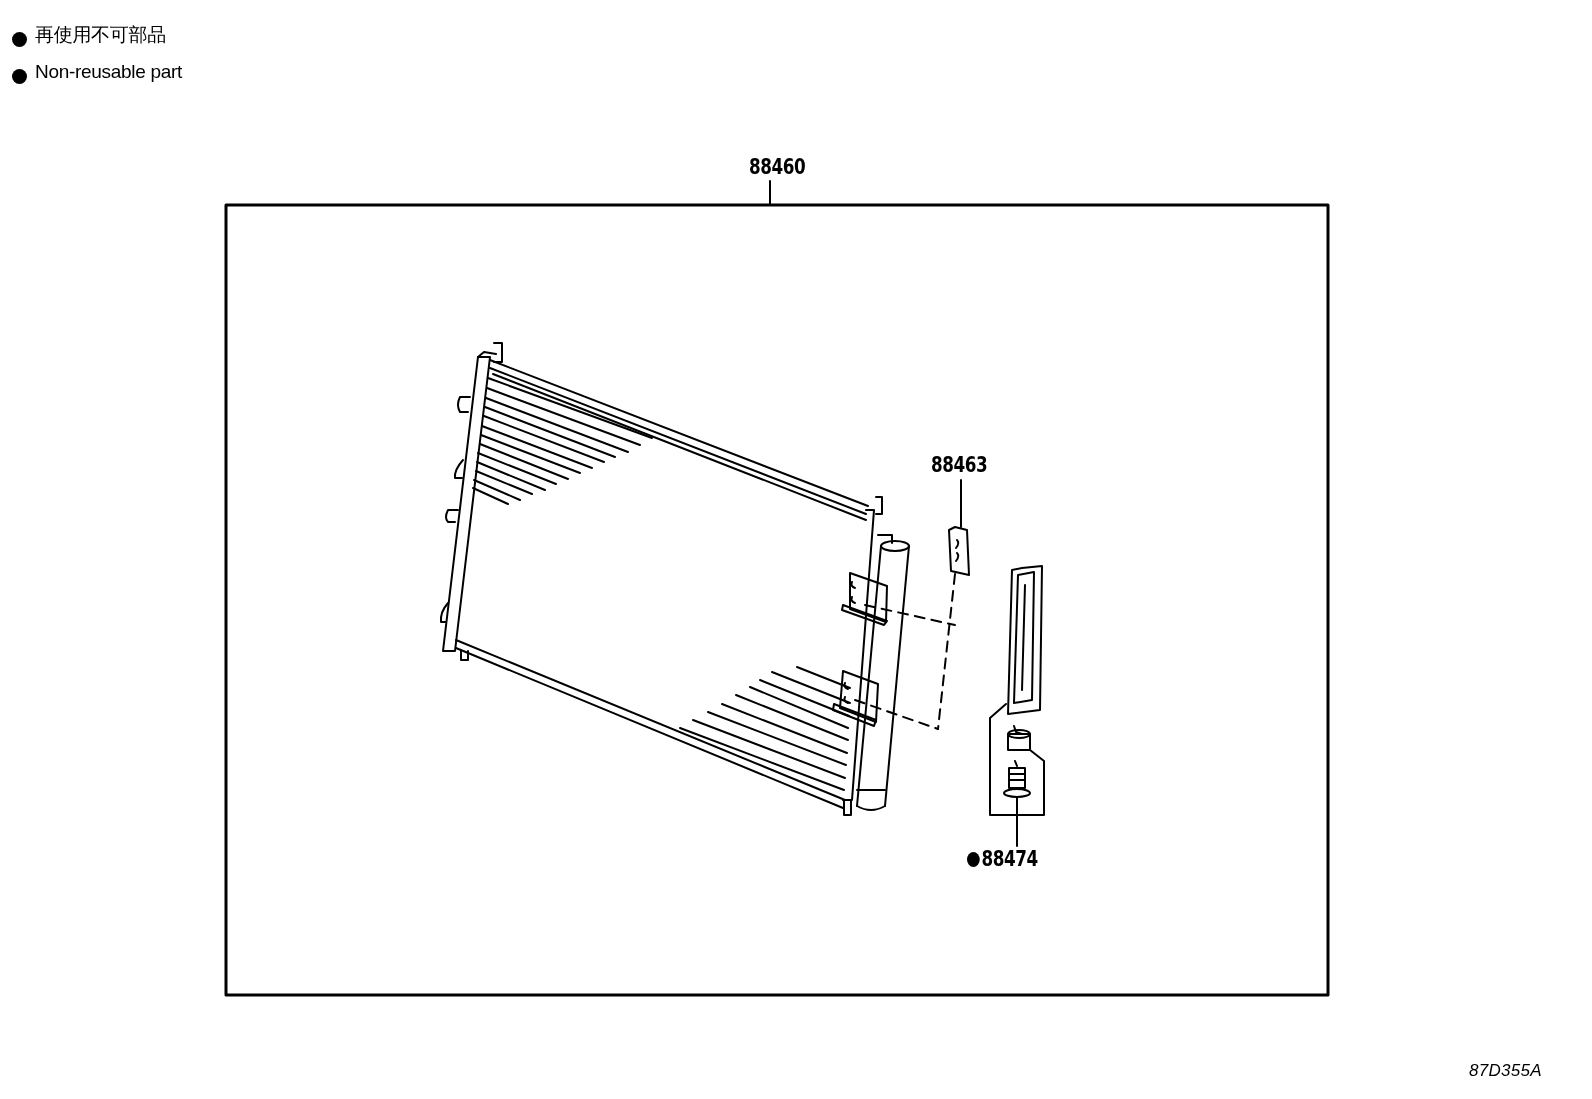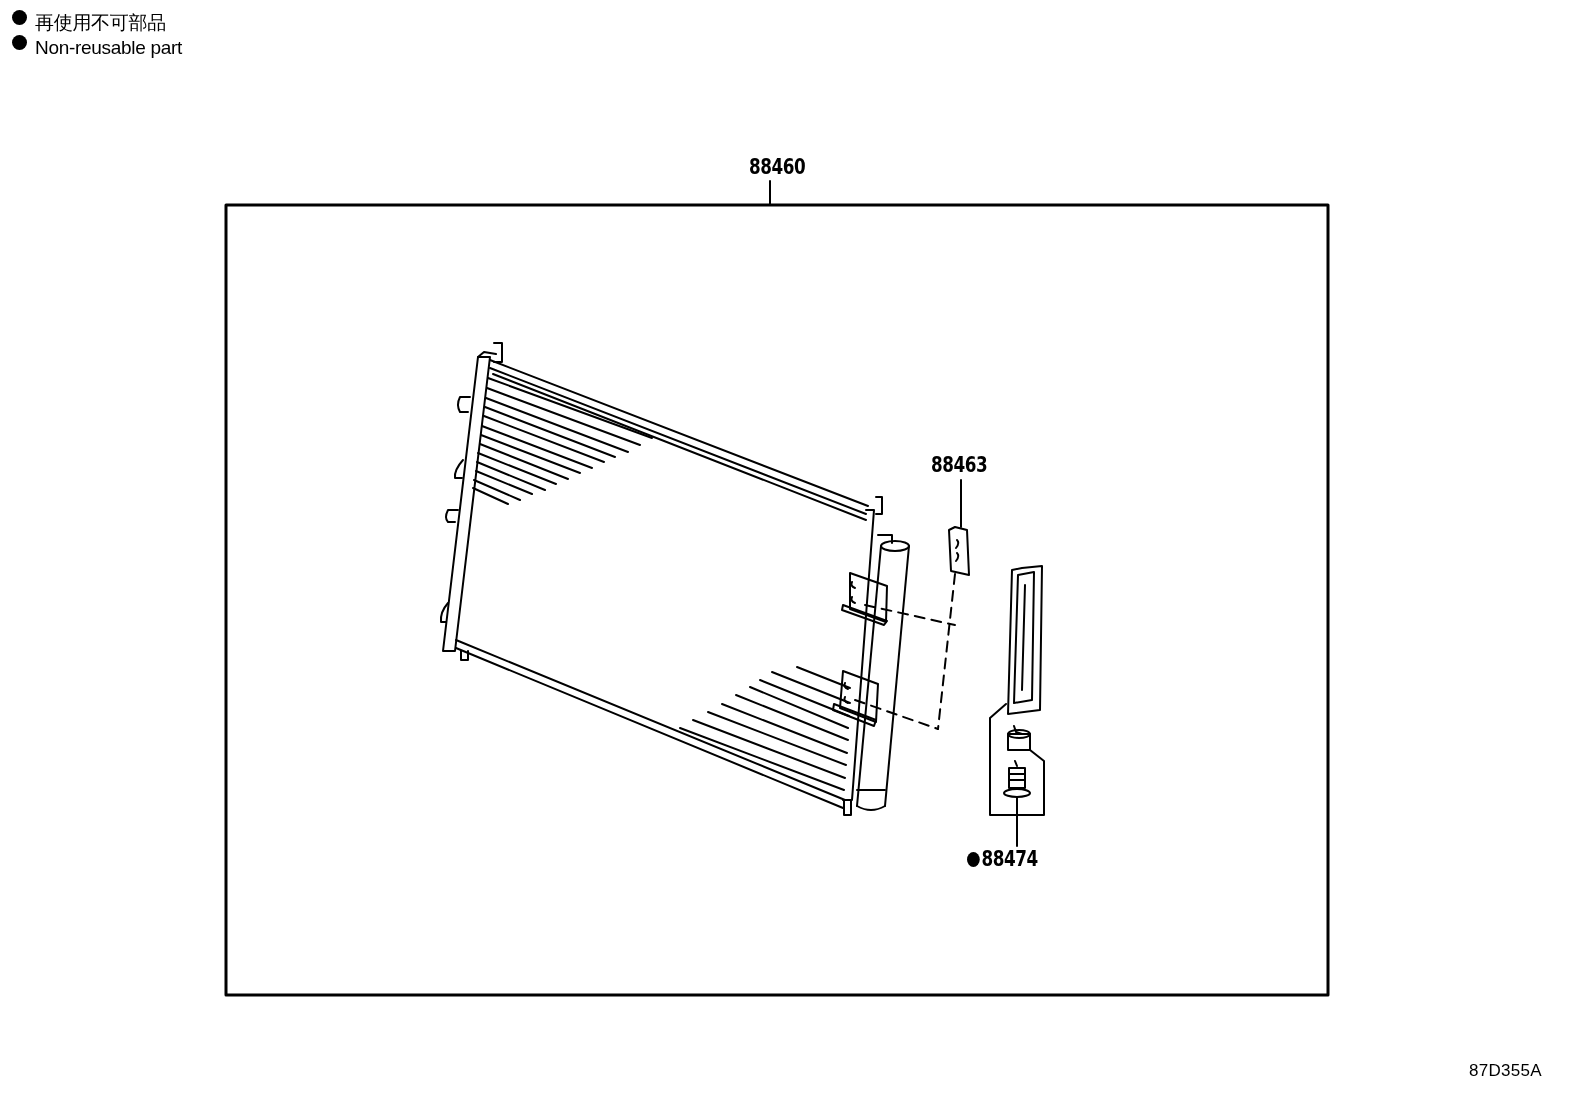--- a/index.html
+++ b/index.html
@@ -1,27 +1,27 @@
 <!DOCTYPE html>
 <html><head>
   <meta charset="utf-8">
   <style>
     html, body { margin: 0; padding: 0; background: #ffffff; }
     body { width: 1592px; height: 1099px; position: relative; overflow: hidden;
            font-family: "Liberation Sans", sans-serif; color: #000; }
     .legend { position: absolute; left: 12px; top: 10px; font-size: 19px; line-height: 25px; }
-    .legend-row { display: flex; align-items: flex-start; white-space: nowrap; }
+    .legend-row { display: flex; align-items: flex-end; white-space: nowrap; margin-top: 12px; }
     .dot { display: inline-block; width: 15px; height: 15px; border-radius: 50%; background: #000; margin-right: 8px; }
     .legend-text { letter-spacing: -0.3px; }
     .diagram-svg { position: absolute; left: 0; top: 0; }
     .part-label { position: absolute; font-family: "DejaVu Sans Condensed", "DejaVu Sans", sans-serif;
                   font-size: 22px; font-weight: bold; letter-spacing: -0.5px; transform: scaleX(0.85);
                   transform-origin: left top; white-space: nowrap; }
     .part-label .dot { width: 15px; height: 15px; margin-right: 2px; vertical-align: -1px; }
-    .code-label { position: absolute; right: 50px; bottom: 18px; font-size: 17px; letter-spacing: 0.3px; }
+    .code-label { position: absolute; right: 50px; bottom: 18px; font-size: 17px; letter-spacing: 0.3px; font-style: italic; }
   </style>
 </head>
 <body>
 
 <div class="legend">
   <div class="legend-row">
     <span class="dot"></span>
     <span class="legend-text">再使用不可部品</span>
   </div>
   <div class="legend-row">

